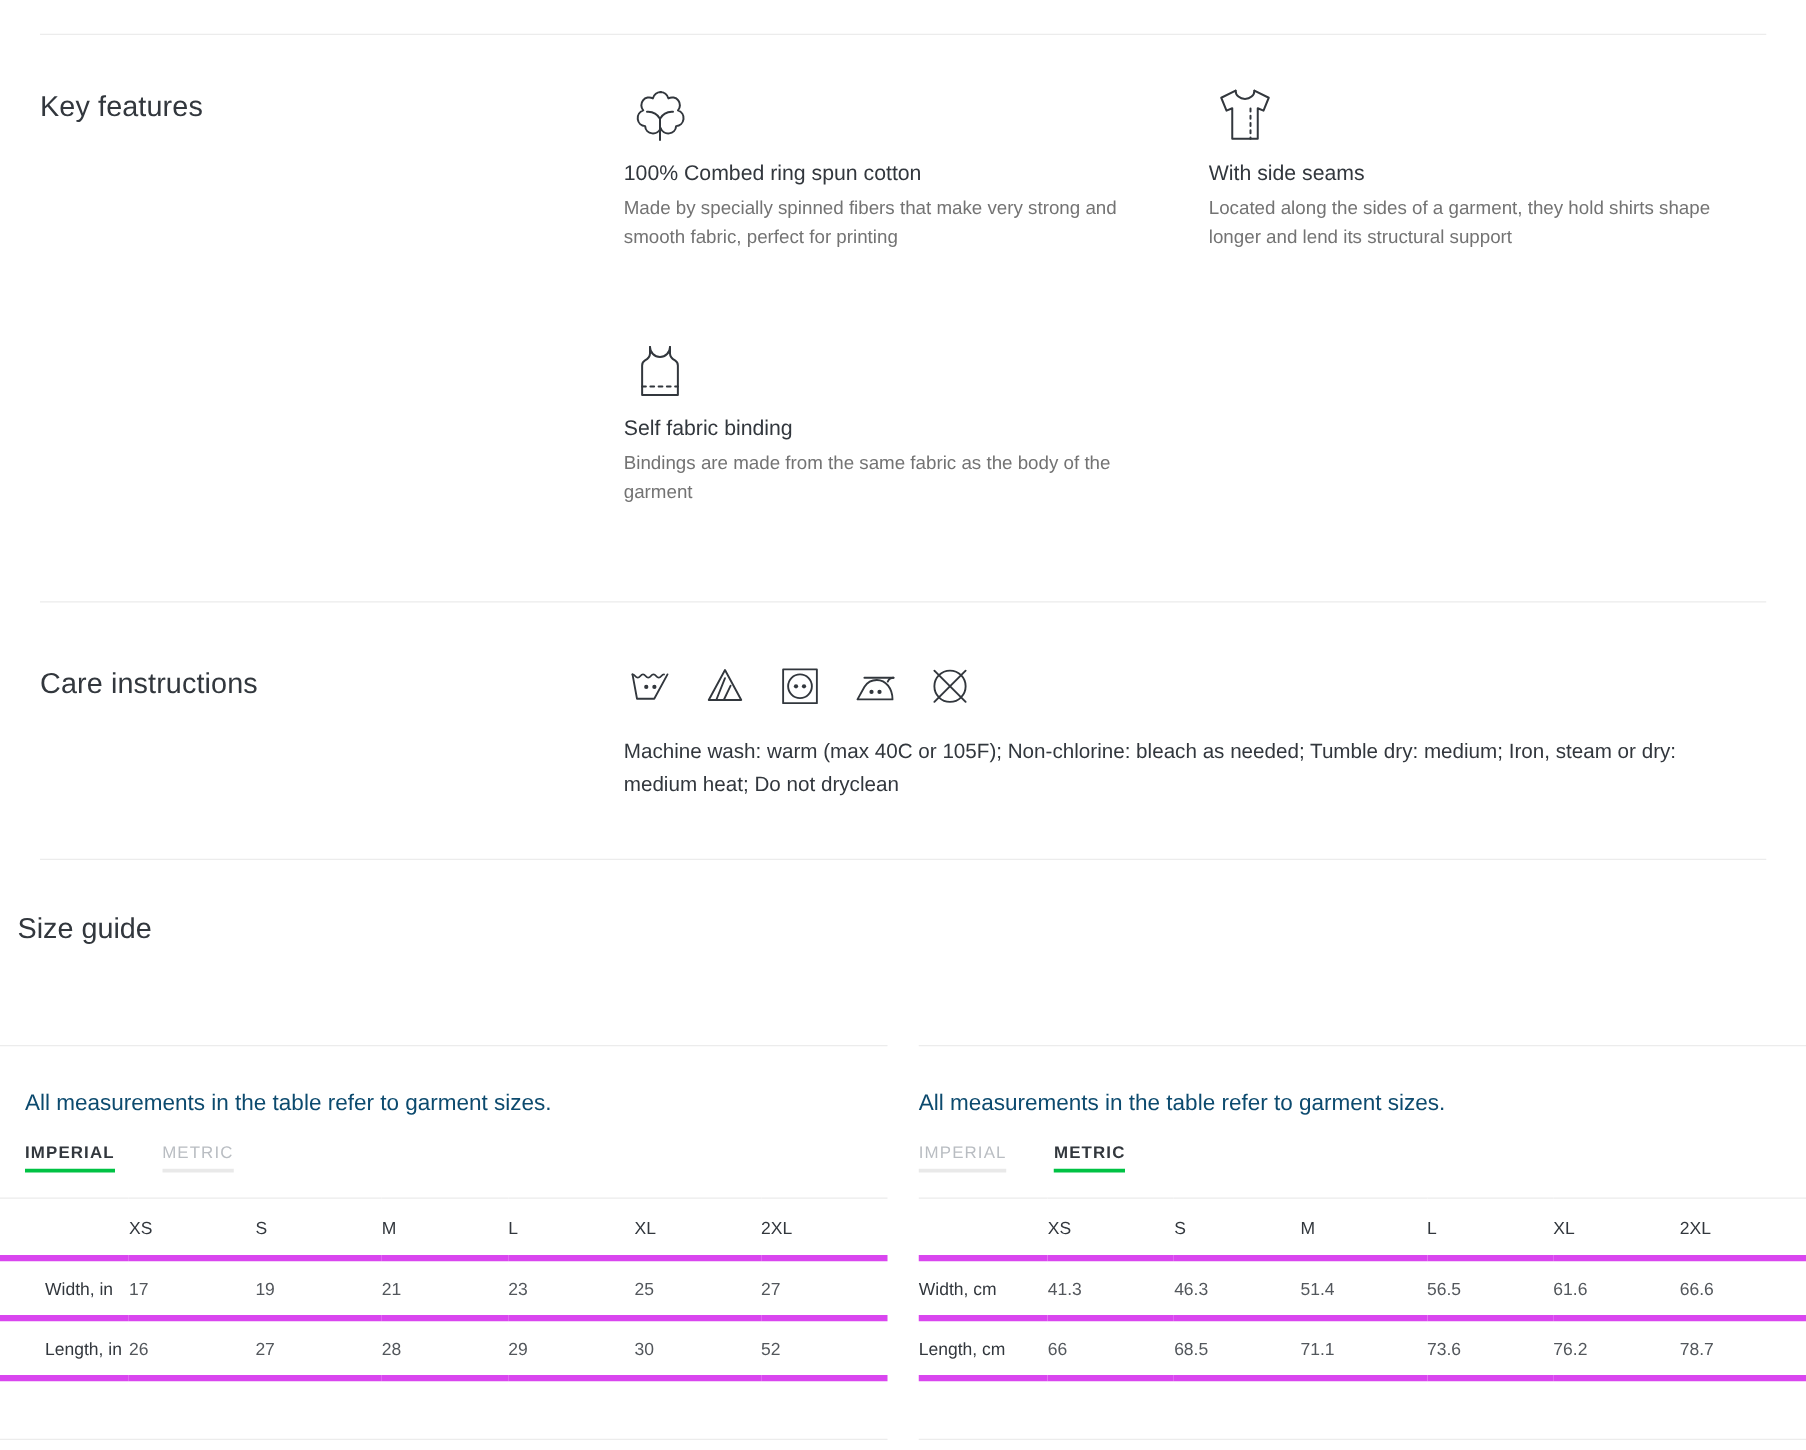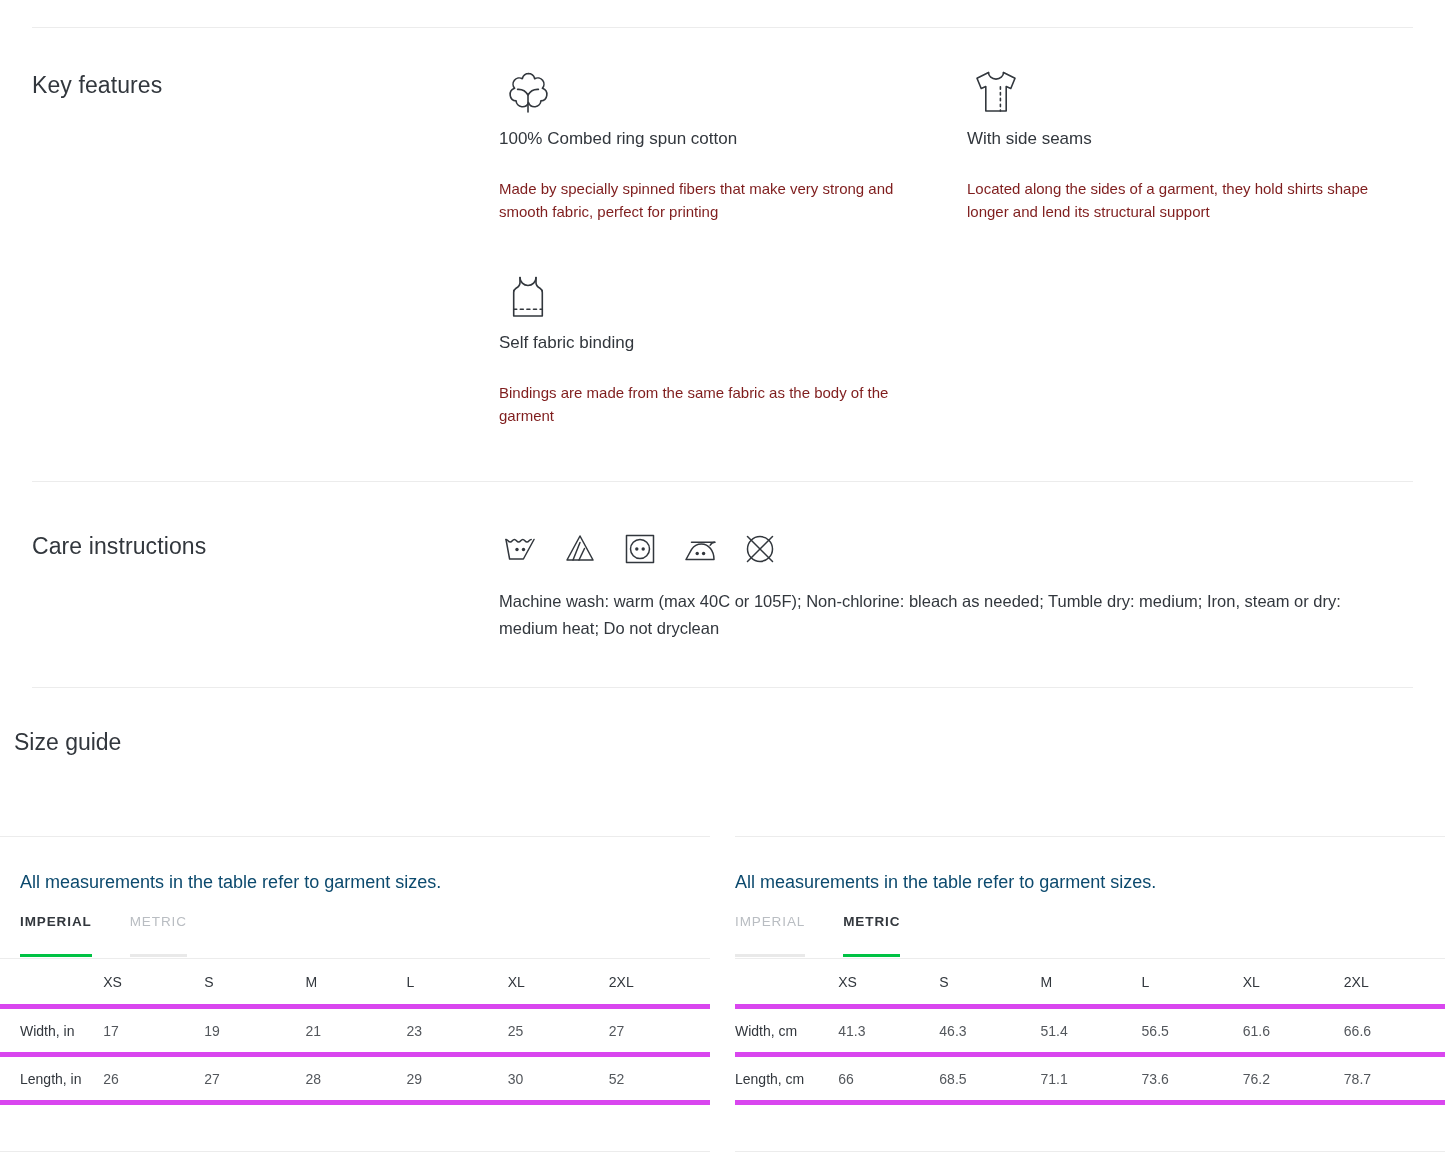--- a/index.html
+++ b/index.html
@@ -50,24 +50,24 @@
     align-items: flex-end;
   }
   .feature .f-title {
     margin-top: 6px;
     font-size: 17px;
     font-weight: 400;
     color: #32373d;
     line-height: 1.3;
   }
   .feature .f-desc {
-    margin-top: 27px;
+    margin-top: 5px;
     font-size: 15px;
     line-height: 1.55;
-    color: #7f1d1d;
+    color: #737373;
     max-width: 428px;
   }
 
   
   .care-icons {
     position: absolute;
     left: 499px;
     top: 528px;
     display: flex;
     gap: 18px;
@@ -109,21 +109,21 @@
 
   .tabs {
     position: absolute;
     top: 78px;
     display: flex;
     align-items: flex-start;
   }
   .tab {
     font-size: 13.5px;
     letter-spacing: .9px;
-    padding: 0 0 28px 0;
+    padding: 0 0 9px 0;
     margin-right: 38px;
     position: relative;
     cursor: pointer;
     white-space: nowrap;
   }
   .tab .tab-label { display: block; }
   .tab.active .tab-label { color: #32373d; font-weight: 700; }
   .tab.inactive .tab-label { color: #b9bdc2; font-weight: 400; }
   .tab::after {
     content: "";
@@ -144,21 +144,21 @@
     text-align: left;
     font-weight: 400;
     font-size: 14px;
     color: #53575c;
     padding: 0;
     height: 48px;
     vertical-align: middle;
     border-bottom: 5px solid #d946ef;
   }
   table.sizes thead th { border-top: 1px solid #ececec; color: #32373d; }
-  table.sizes .lbl { width: 100px; padding-left: 20px; color: #32373d; }
+  table.sizes .lbl { width: 100px; padding-left: 36px; color: #32373d; }
   table.sizes .val { width: 98px; }
   .sg-col.right table.sizes .lbl { padding-left: 0; }
 
   svg { display: block; }
   .stroke { fill: none; stroke: #32373d; stroke-width: 1.6; stroke-linecap: round; stroke-linejoin: round; }
   .stroke-thin { fill: none; stroke: #32373d; stroke-width: 1.5; stroke-linecap: round; stroke-linejoin: round; }
   .dotfill { fill: #32373d; }
 </style>
 </head>
 <body>

